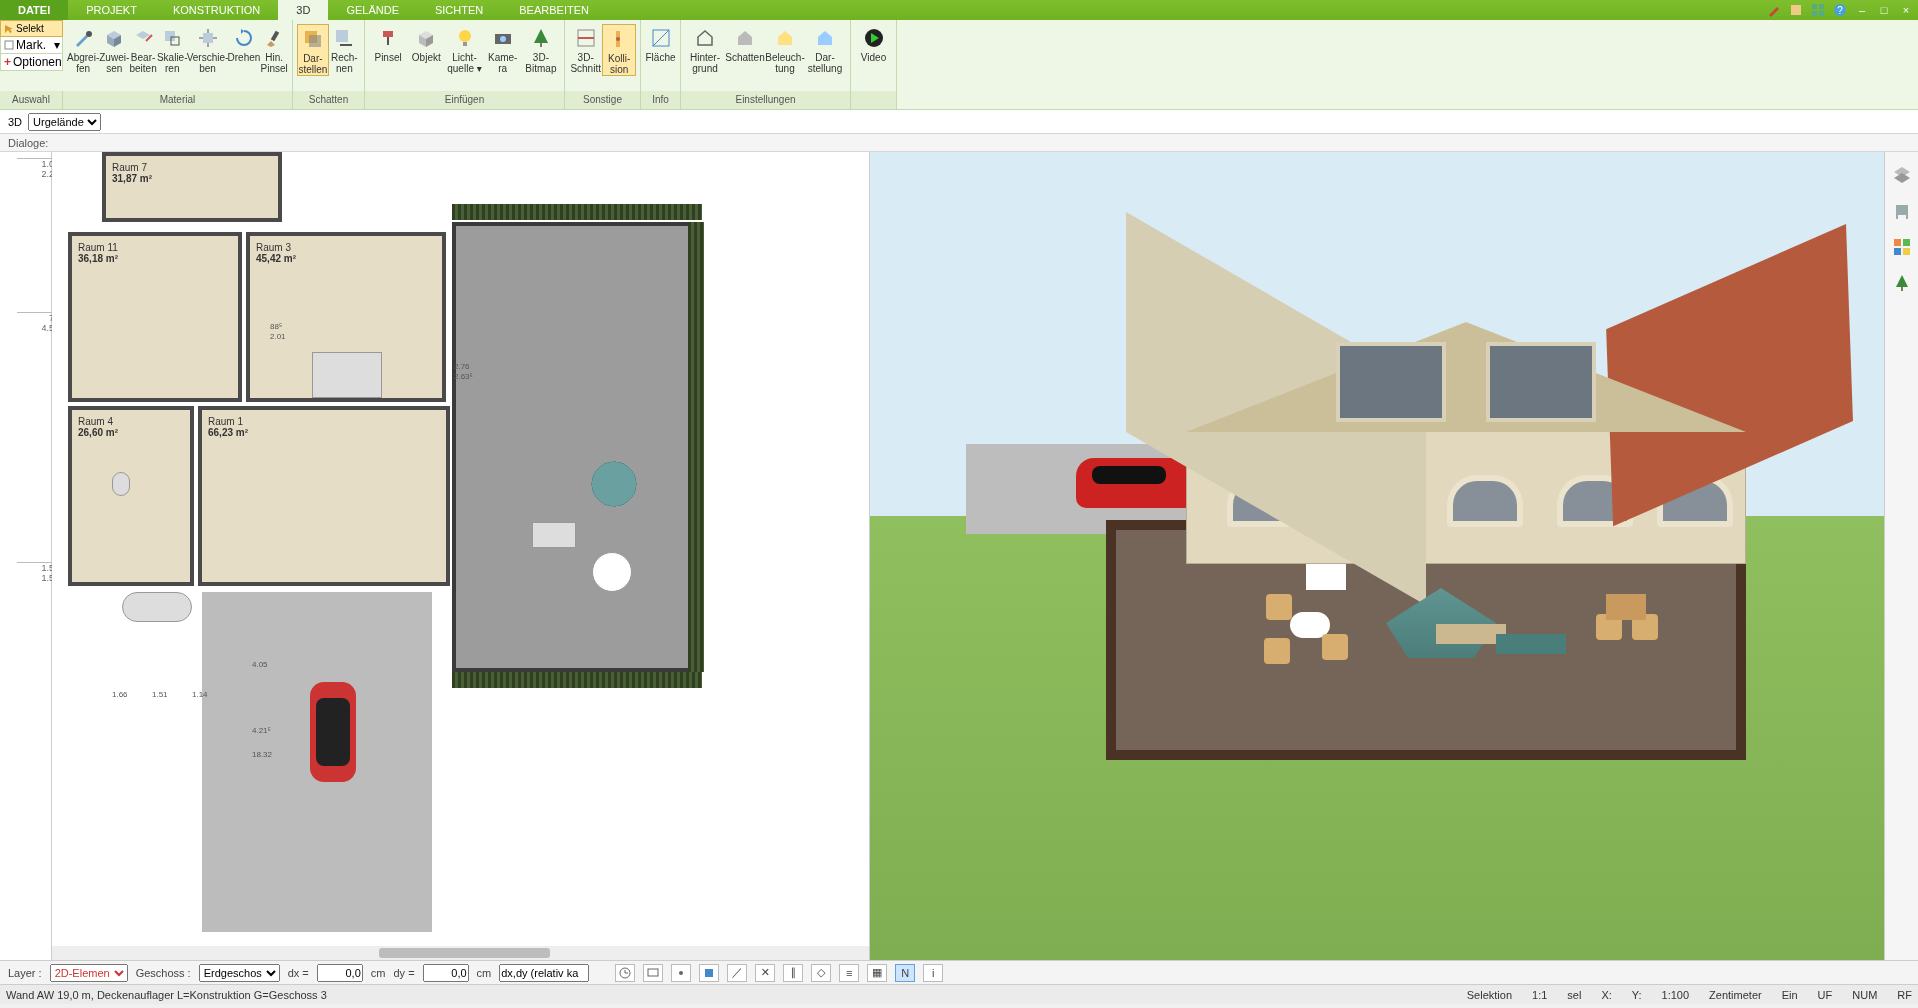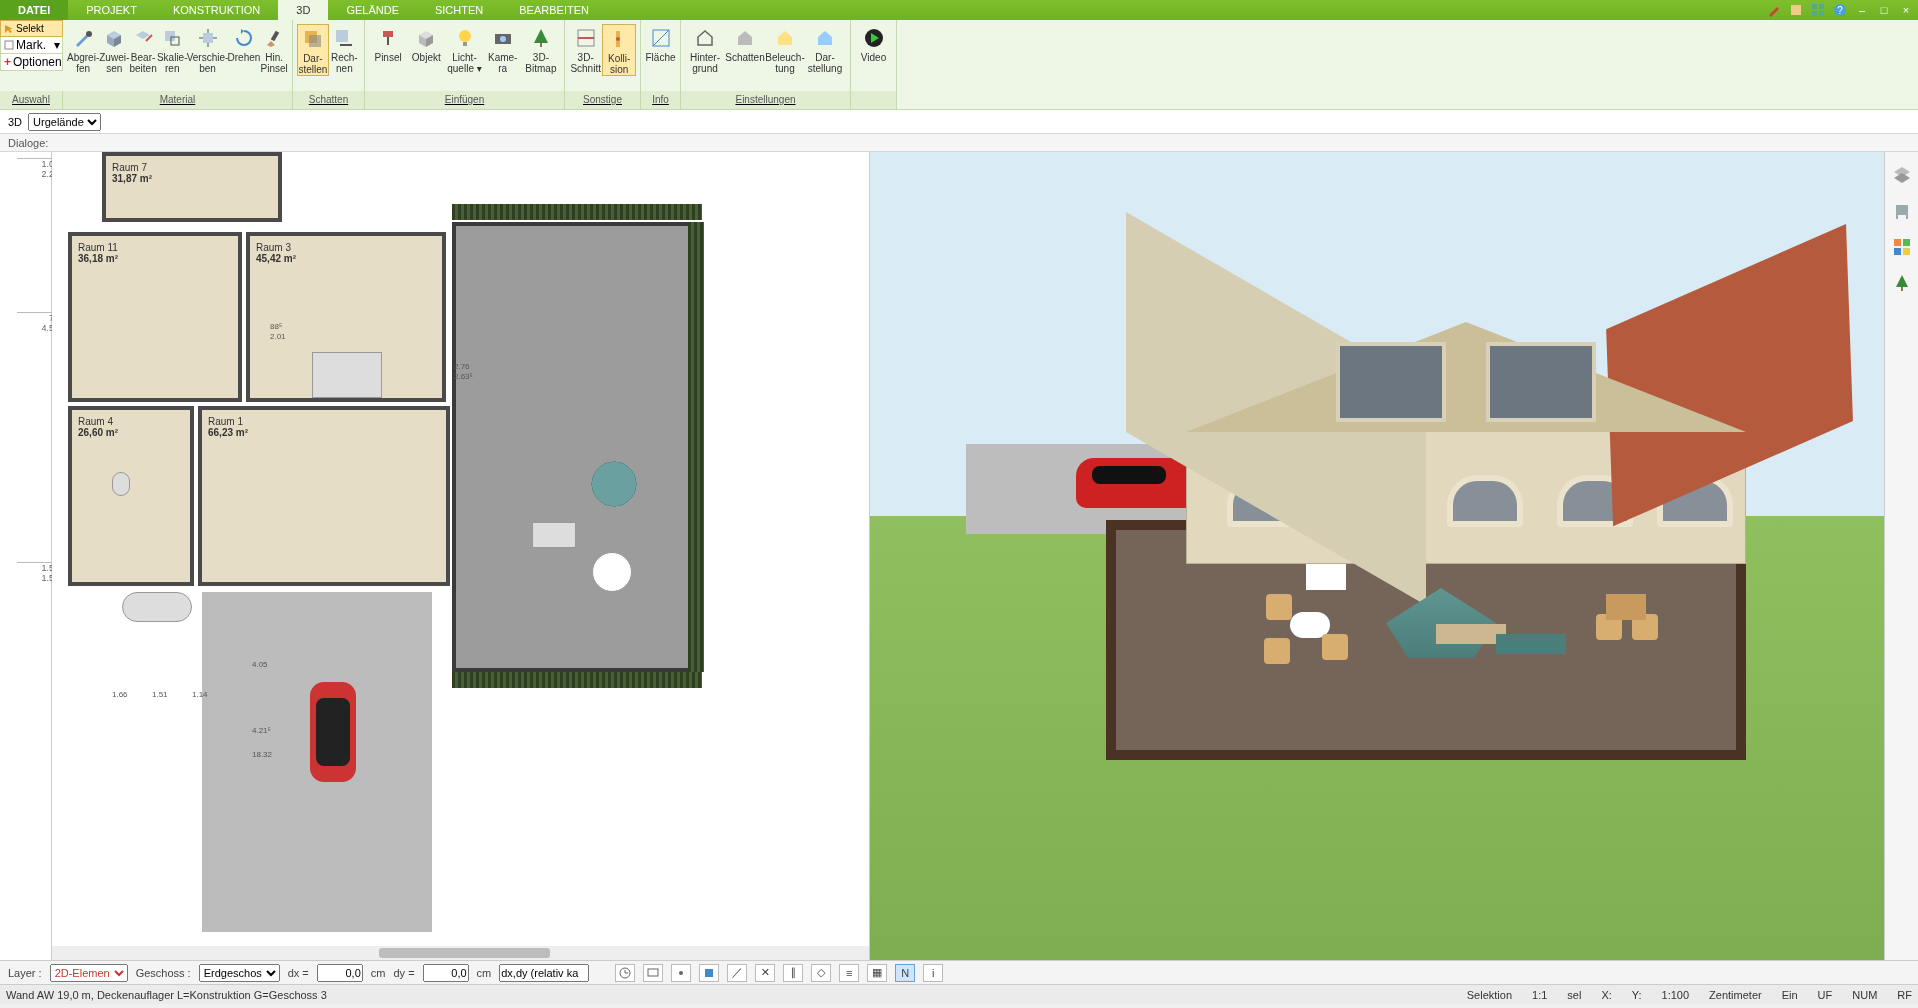--- a/index.html
+++ b/index.html
@@ -14,21 +14,21 @@
 .menubar .syswrap { display: flex; align-items: center; gap: 6px; padding-right: 4px; }
 .menubar .sysbtn { width: 16px; height: 14px; font-size: 11px; line-height: 14px; text-align: center; cursor: pointer; color: #fff; }
 .menubar .sysicon { width: 16px; height: 16px; display: inline-flex; align-items: center; justify-content: center; }
 
 
 .ribbonwrap { height: 90px; background: #eef6e6; border-bottom: 1px solid #c5d9b1; position: relative; display: flex; }
 .selcol { width: 63px; display: flex; flex-direction: column; }
 .selbtn { height: 17px; border: 1px solid #d0b050; background: #ffe9a8; font-size: 10px; display: flex; align-items: center; padding-left: 3px; gap: 2px; }
 .selcol .rowbtn { height: 17px; border: 1px solid #c5d9b1; border-top: none; background: #ffffff; font-size: 12px; display: flex; align-items: center; padding-left: 3px; gap: 2px; }
 .groupstrip { flex: 1; display: flex; }
-.grouplabels { position: absolute; left: 0; right: 0; bottom: 0; height: 18px; display: flex; font-size: 10px; text-decoration: underline; }
+.grouplabels { position: absolute; left: 0; right: 0; bottom: 0; height: 18px; display: flex; font-size: 10px; }
 .grouplabel { text-align: center; line-height: 18px; color: #555; background: #e0edd0; border-right: 1px solid #c5d9b1; }
 .group { display: flex; align-items: flex-start; border-right: 1px solid #c5d9b1; padding: 4px 4px 18px 4px; background: #eef6e6; }
 .bigbtn { width: 40px; display: flex; flex-direction: column; align-items: center; gap: 2px; cursor: pointer; padding-top: 2px; }
 .bigbtn.active { background: #ffe9a8; border: 1px solid #d0b050; }
 .bigbtn .ico { width: 24px; height: 24px; display: flex; align-items: center; justify-content: center; }
 .bigbtn .lbl { font-size: 10px; line-height: 11px; text-align: center; color: #333; white-space: pre; }
 svg { display: block; }
 
 
 .subtool { height: 24px; background: #fff; border-bottom: 1px solid #d6d6d6; display: flex; align-items: center; gap: 6px; padding-left: 8px; font-size: 11px; }

